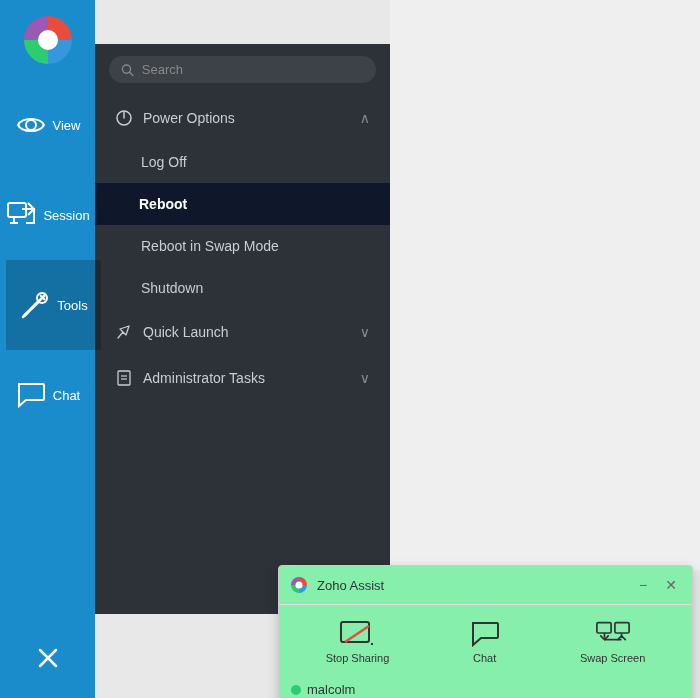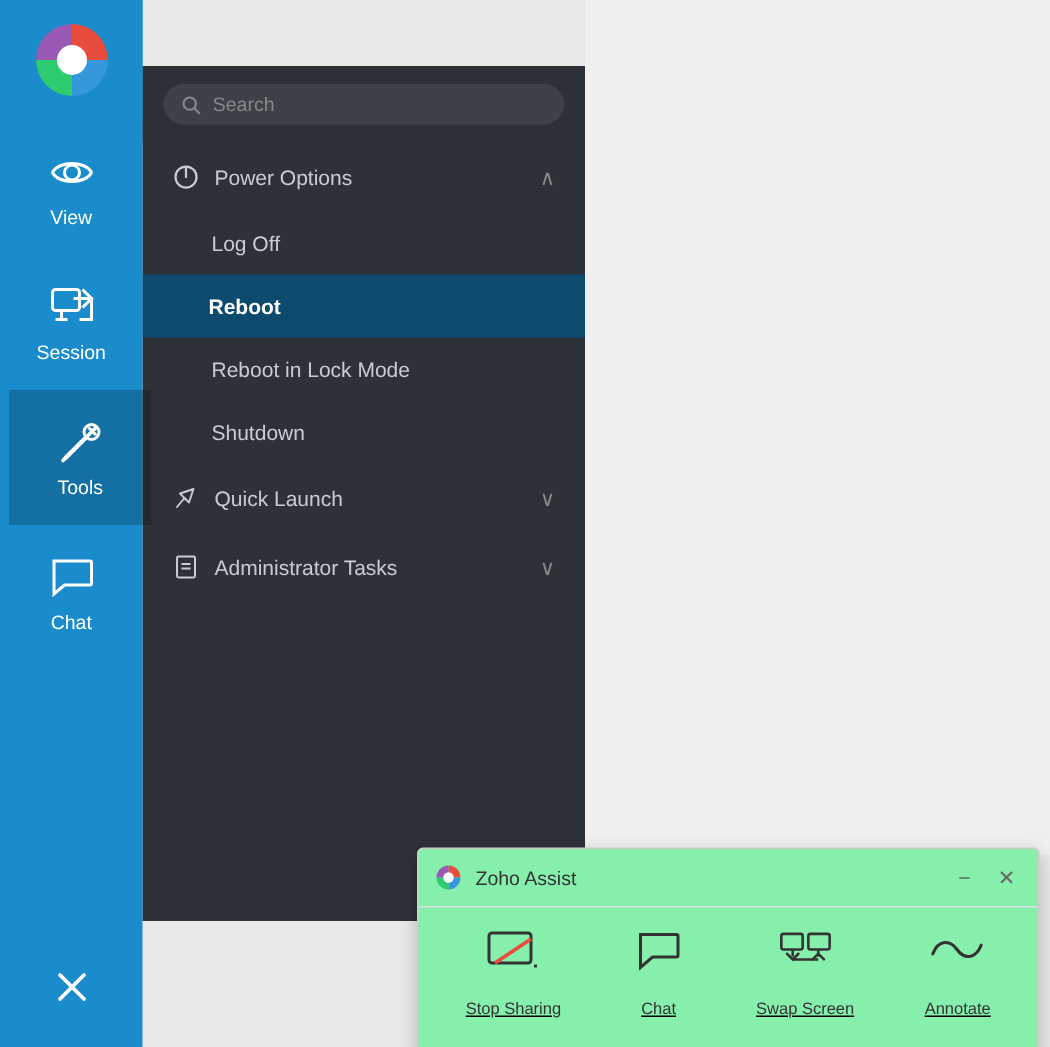--- a/index.html
+++ b/index.html
@@ -32,21 +32,21 @@
       display: flex;
       align-items: center;
       justify-content: center;
       background: #1a8ccc;
     }
 
     .sidebar-item {
       width: 95px;
       height: 90px;
       display: flex;
-      flex-direction: column;
+      flex-direction: row;
       align-items: center;
       justify-content: center;
       cursor: pointer;
       color: white;
       gap: 6px;
     }
 
     .sidebar-item.active {
       background: rgba(0,0,0,0.2);
       margin-left: 12px;
@@ -130,21 +130,21 @@
     }
 
     .menu-item {
       padding: 13px 18px 13px 46px;
       color: #c8cdd3;
       font-size: 14px;
       cursor: pointer;
     }
 
     .menu-item.highlighted {
-      background: #0c4a6e;
+      background: #0f172a;
       color: #ffffff;
       font-weight: 600;
       padding-left: 44px;
     }
 
     .need-more {
       margin-top: auto;
       padding: 20px 18px;
       color: #666;
       font-size: 13px;
@@ -216,25 +216,24 @@
       display: flex;
       align-items: center;
       justify-content: space-around;
       padding: 10px 8px;
     }
 
     .toolbar-btn {
       display: flex;
       flex-direction: column;
       align-items: center;
-      gap: 20px;
+      gap: 5px;
       cursor: pointer;
       padding: 4px 10px;
       border-radius: 4px;
-      text-decoration: underline;
     }
 
     .toolbar-btn-icon {
       width: 36px;
       height: 28px;
       display: flex;
       align-items: center;
       justify-content: center;
     }
 
@@ -356,21 +355,21 @@
     <span class="section-chevron">∧</span>
   </div>
 
   <div class="menu-item">
     <span>Log Off</span>
   </div>
   <div class="menu-item highlighted">
     <span>Reboot</span>
   </div>
   <div class="menu-item">
-    <span>Reboot in Lock Mode</span>
+    <span>Reboot in Swap Mode</span>
   </div>
   <div class="menu-item">
     <span>Shutdown</span>
   </div>
 
   <div class="menu-section-header">
     <svg width="18" height="18" viewBox="0 0 18 18" fill="none">
       <path d="M3 15 L8 9 L5 6 L14 3 L11 12 L8 9 Z" stroke="#c8cdd3" stroke-width="1.3" fill="none" stroke-linejoin="round"></path>
     </svg>
     <span>Quick Launch</span>
@@ -440,27 +439,19 @@
           <line x1="10" y1="13" x2="10" y2="18" stroke="#333" stroke-width="1.8"></line>
           <line x1="28" y1="13" x2="28" y2="18" stroke="#333" stroke-width="1.8"></line>
           <path d="M14 16 L10 20 L6 16" stroke="#333" stroke-width="1.8" fill="none" stroke-linecap="round"></path>
           <path d="M24 20 L28 16 L32 20" stroke="#333" stroke-width="1.8" fill="none" stroke-linecap="round"></path>
           <line x1="10" y1="20" x2="28" y2="20" stroke="#333" stroke-width="1.8"></line>
         </svg>
       </div>
       <span class="toolbar-btn-label">Swap Screen</span>
     </div>
 
-    <div class="toolbar-btn">
-      <div class="toolbar-btn-icon">
-        <svg width="38" height="22" viewBox="0 0 38 22" fill="none">
-          <path d="M2 14 C6 4, 14 4, 19 11 C24 18, 32 18, 36 8" stroke="#333" stroke-width="2.2" fill="none" stroke-linecap="round"></path>
-        </svg>
-      </div>
-      <span class="toolbar-btn-label">Annotate</span>
-    </div>
   </div>
 
   <div class="zoho-footer">
     <div class="status-dot"></div>
     <span class="user-name">malcolm</span>
   </div>
 </div>
 
 </body></html>

